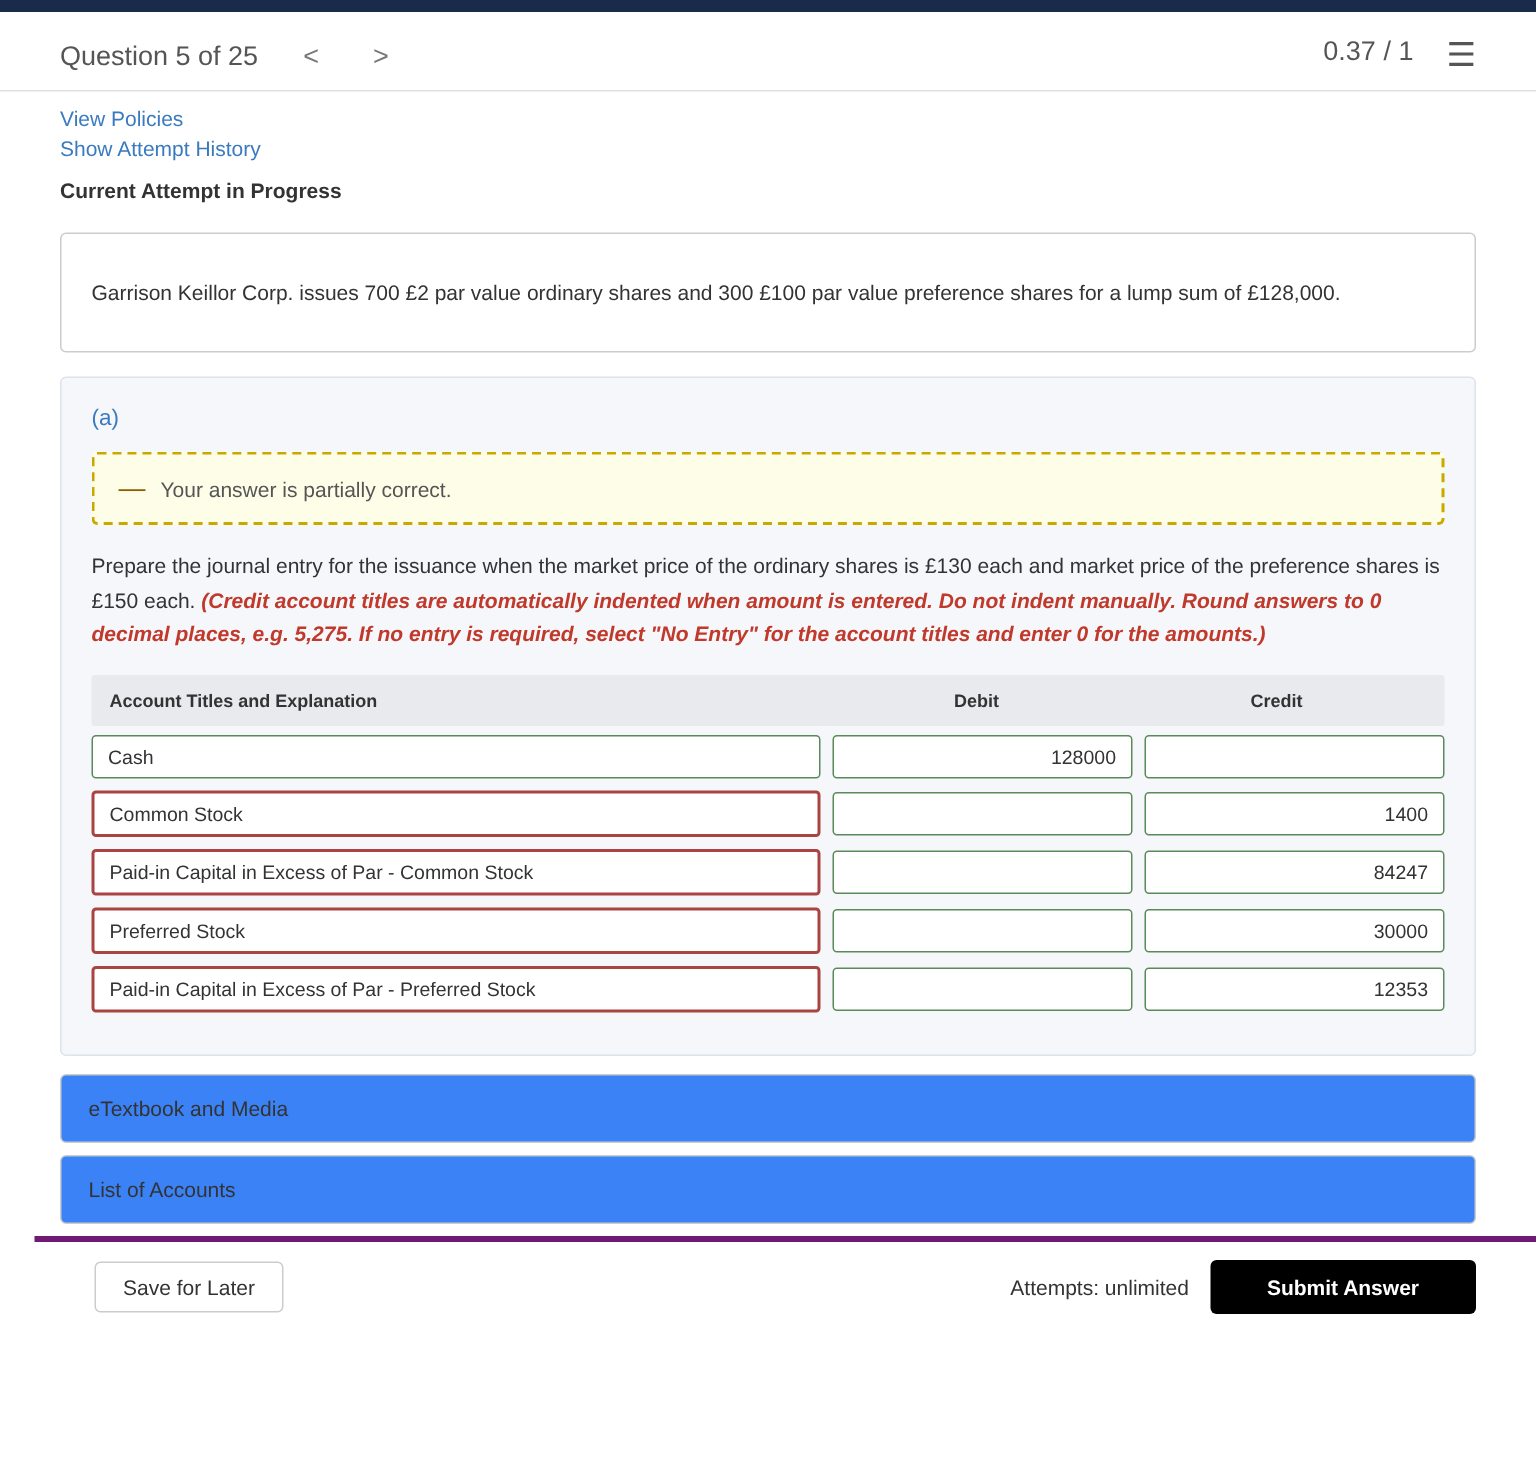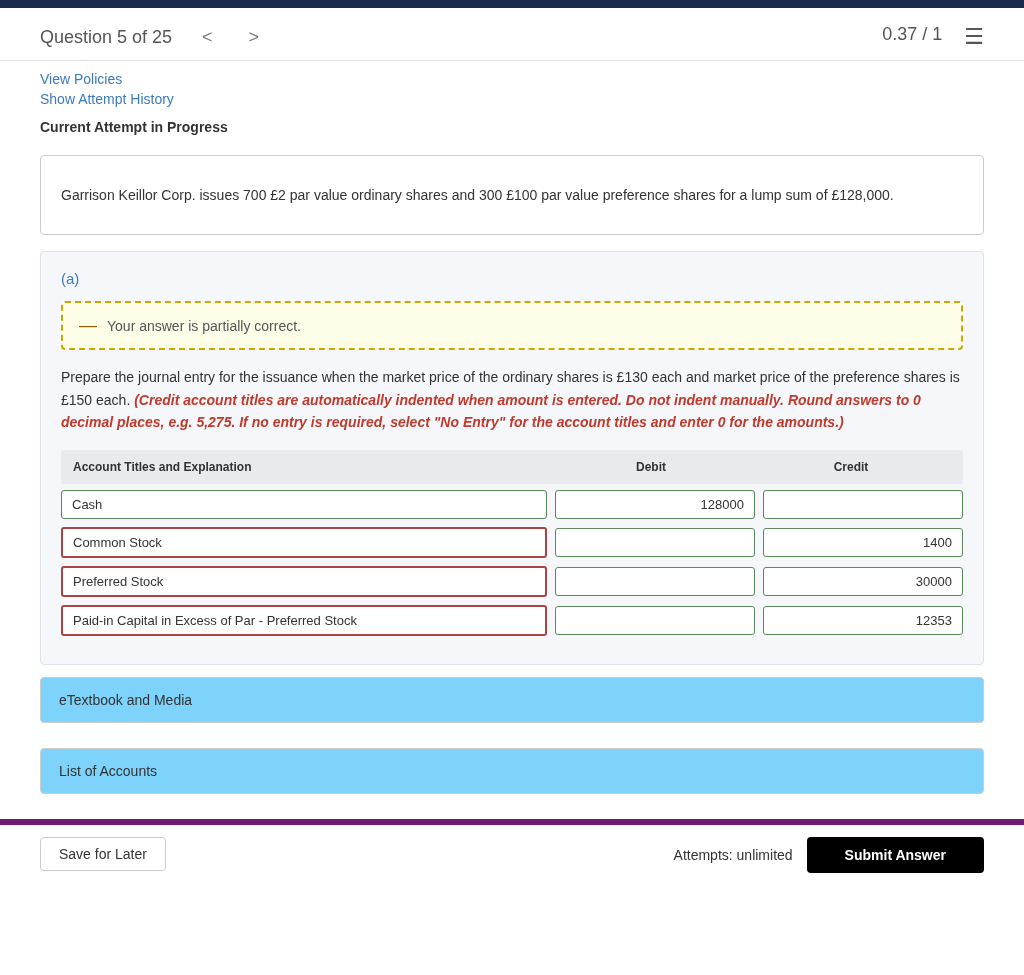--- a/index.html
+++ b/index.html
@@ -41,23 +41,23 @@
     .table-header .col-credit { text-align: center; }
 
     .table-row { display: grid; grid-template-columns: 1fr 200px 200px; gap: 8px; margin-bottom: 8px; align-items: center; }
     .table-row input[type="text"] { width: 100%; padding: 6px 10px; border: 1px solid #5a8a5a; border-radius: 3px; background: #fff; font-size: 13px; color: #333; }
     .table-row input[type="text"].error-border { border: 2px solid #a94442; }
     .table-row input[type="text"].debit-input { text-align: right; }
     .table-row input[type="text"].credit-input { text-align: right; }
     .table-row input[type="text"]:read-only { background: #f5f5f5; }
 
     .bottom-panels { margin: 10px 40px 0 40px; }
-    .collapsible-panel { border: 1px solid #ccc; border-radius: 4px; padding: 14px 18px; margin-bottom: 25px; font-size: 14px; background: #7dd3fc; cursor: pointer; }
+    .collapsible-panel { border: 1px solid #ccc; border-radius: 4px; padding: 14px 18px; margin-bottom: 8px; font-size: 14px; background: #3b82f6; cursor: pointer; }
 
-    .footer-bar { display: flex; align-items: flex-start; justify-content: space-between; padding: 12px 40px; border-top: 6px solid #701a75; margin-top: 8px; }
+    .footer-bar { display: flex; align-items: center; justify-content: space-between; padding: 12px 40px; border-top: 4px solid #701a75; margin-top: 8px; margin-left: 23px; }
     .save-btn { border: 1px solid #ccc; background: #fff; border-radius: 4px; padding: 8px 18px; font-size: 14px; cursor: pointer; color: #333; }
     .footer-right { display: flex; align-items: center; gap: 14px; }
     .attempts-text { font-size: 14px; color: #333; }
     .submit-btn { background: #000000; color: #fff; border: none; border-radius: 4px; padding: 10px 38px; font-size: 14px; cursor: pointer; font-weight: bold; }
   </style>
 </head>
 <body>
 
 <div class="top-bar"></div>
 
@@ -112,20 +112,25 @@
       <input type="text" class="" value="Cash" style="">
       <input type="text" class="debit-input" value="128000" style="">
       <input type="text" class="credit-input" value="" style="">
     </div>
           <div class="table-row">
       <input type="text" class="error-border" value="Common Stock" style="">
       <input type="text" class="debit-input" value="" style="">
       <input type="text" class="credit-input" value="1400" style="">
     </div>
           <div class="table-row">
+      <input type="text" class="error-border" value="Paid-in Capital in Excess of Par - Common Stock" style="">
+      <input type="text" class="debit-input" value="" style="">
+      <input type="text" class="credit-input" value="84247" style="">
+    </div>
+          <div class="table-row">
       <input type="text" class="error-border" value="Preferred Stock" style="">
       <input type="text" class="debit-input" value="" style="">
       <input type="text" class="credit-input" value="30000" style="">
     </div>
           <div class="table-row">
       <input type="text" class="error-border" value="Paid-in Capital in Excess of Par - Preferred Stock" style="">
       <input type="text" class="debit-input" value="" style="">
       <input type="text" class="credit-input" value="12353" style="">
     </div>
         </div>

